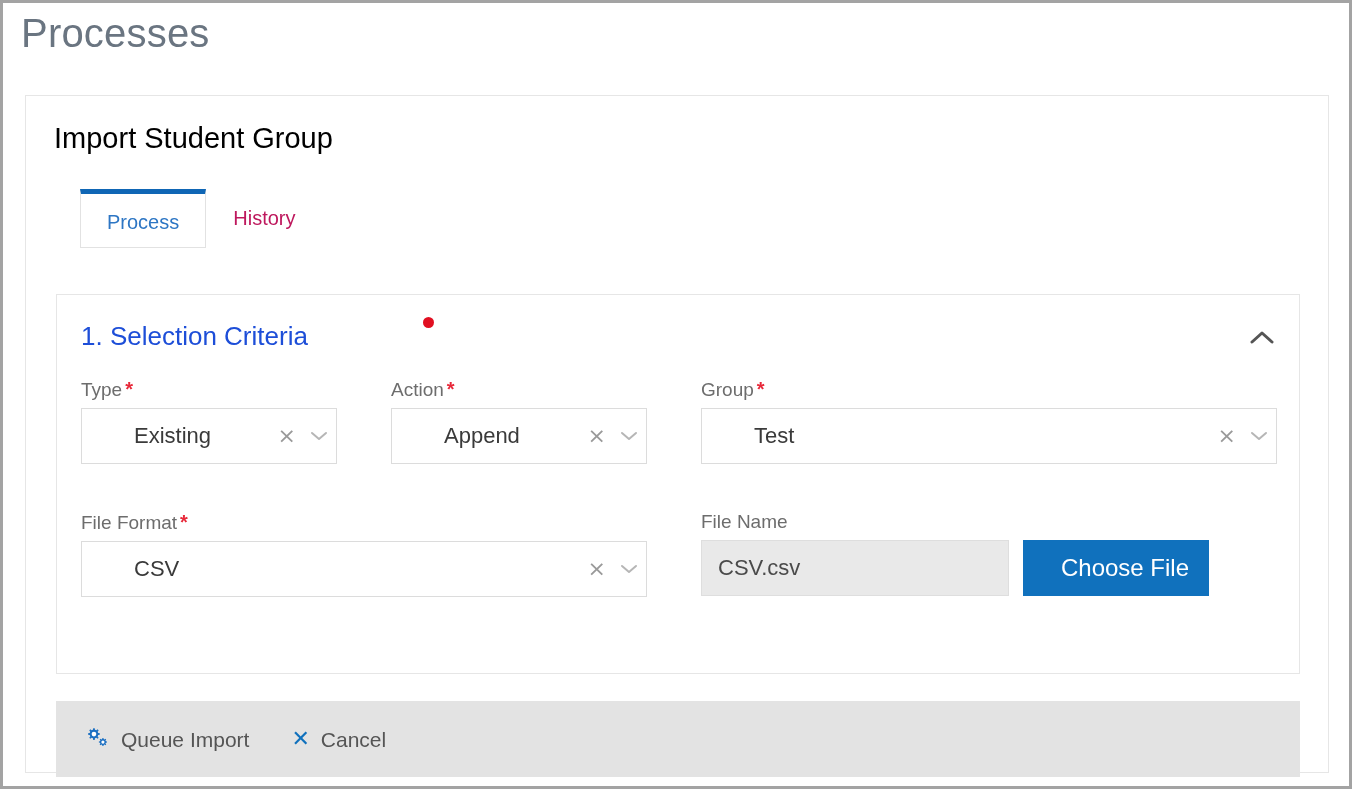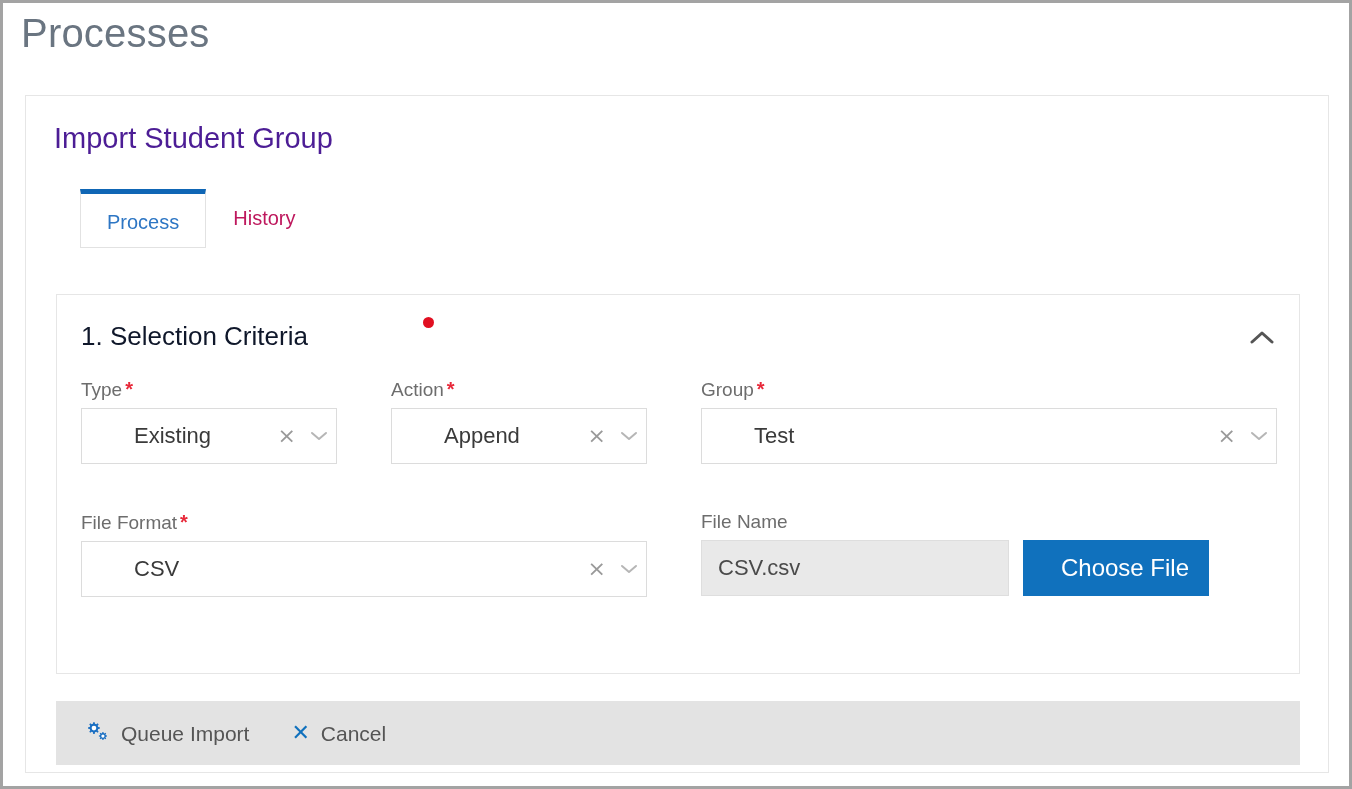--- a/index.html
+++ b/index.html
@@ -39,21 +39,21 @@
     box-sizing: border-box;
     border: 1px solid #e6e6e6;
     background: #ffffff;
   }
 
   .section-title {
     position: absolute;
     left: 28px; top: 26px;
     font-size: 29px;
     font-weight: 400;
-    color: #4c1d95;
+    color: #000000;
     white-space: nowrap;
   }
 
   
   .tabs {
     position: absolute;
     left: 54px; top: 93px;
     display: flex;
     align-items: flex-start;
   }
@@ -85,21 +85,21 @@
     background: #ffffff;
   }
   .panel-header {
     position: relative;
     height: 74px;
   }
   .panel-title {
     position: absolute;
     left: 24px; top: 26px;
     font-size: 26px;
-    color: #0f172a;
+    color: #1d4ed8;
     white-space: nowrap;
   }
   .req-dot {
     position: absolute;
     left: 366px; top: 22px;
     width: 11px; height: 11px;
     border-radius: 50%;
     background: #e10f21;
   }
   .collapse-btn {
@@ -186,21 +186,21 @@
     font-family: "Liberation Sans", sans-serif;
     cursor: pointer;
     padding: 0 18px;
     white-space: nowrap;
   }
 
   
   .footer {
     position: absolute;
     left: 30px; top: 605px;
-    width: 1244px; height: 64px;
+    width: 1244px; height: 76px;
     background: #e3e3e3;
     display: flex;
     align-items: center;
   }
   .footer-action {
     display: flex;
     align-items: center;
     gap: 11px;
     cursor: pointer;
     white-space: nowrap;

